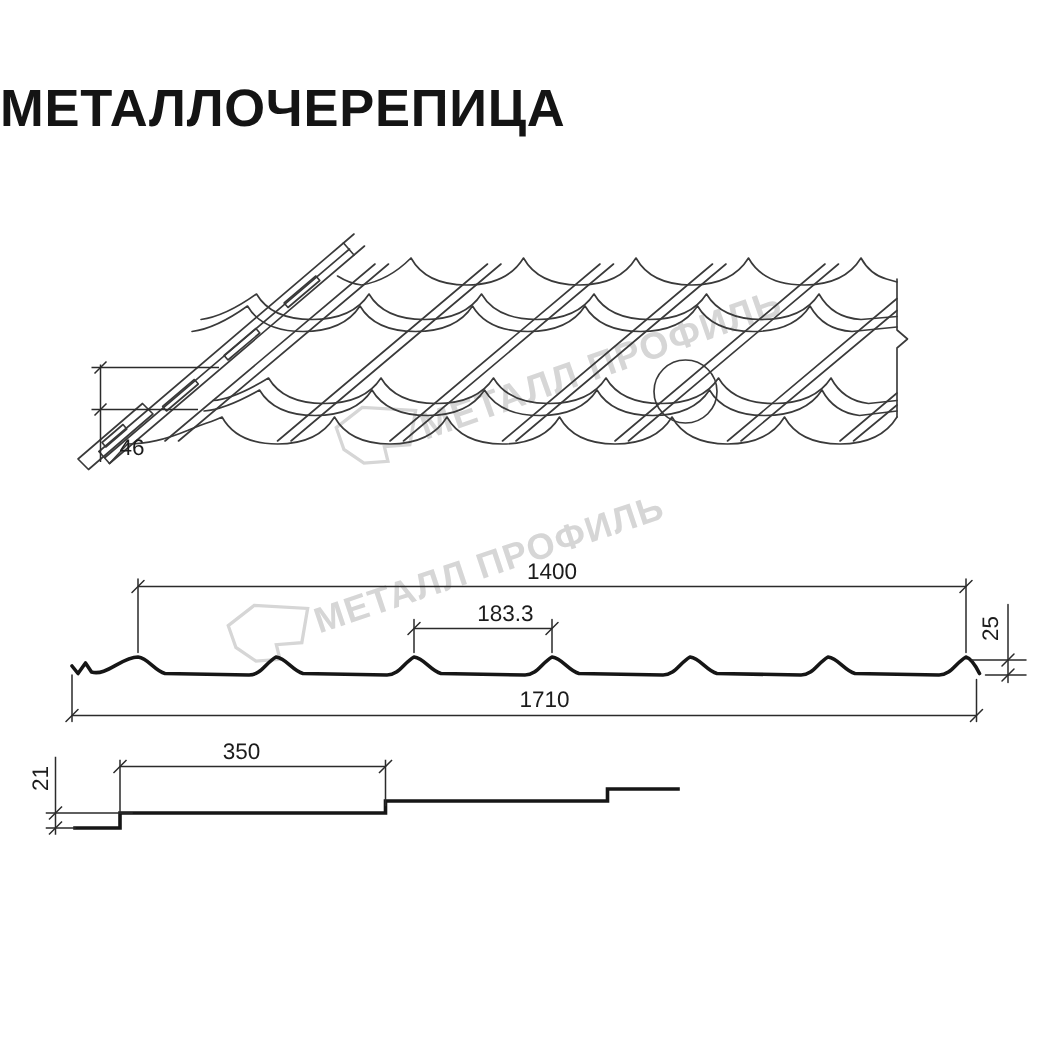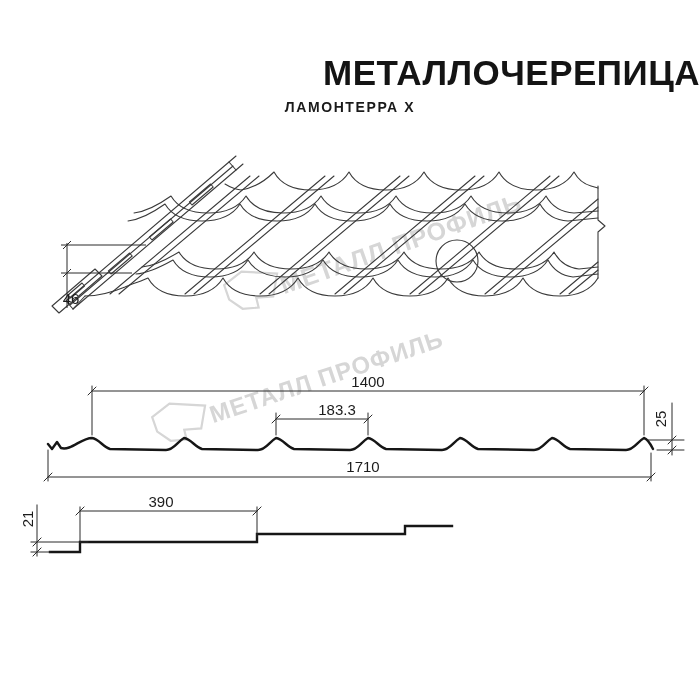--- a/index.html
+++ b/index.html
@@ -1,18 +1,18 @@
 <!DOCTYPE html>
 <html><head>
 <meta charset="utf-8">
 <style>
   html,body{margin:0;padding:0;background:#fff;}
   .page{position:relative;width:700px;height:700px;background:#fff;overflow:hidden;
         font-family:"Liberation Sans",sans-serif;color:#1c1c1c;}
-  .title{position:absolute;top:53px;left:0;right:0;text-align:right;
+  .title{position:absolute;top:53px;left:0;right:0;text-align:left;
          font-size:35px;font-weight:700;letter-spacing:.5px;color:#141414;z-index:3;}
   .subtitle{position:absolute;top:99px;left:0;right:0;text-align:center;
             font-size:14px;font-weight:700;letter-spacing:1.6px;color:#1a1a1a;z-index:3;}
   .lbl{position:absolute;font-size:15px;color:#1c1c1c;text-align:center;z-index:3;line-height:16px;}
   .v-lbl{transform:rotate(-90deg);transform-origin:center center;}
   svg.draw{position:absolute;left:0;top:0;z-index:2;}
   .wm-text{position:absolute;font-weight:700;letter-spacing:1px;color:#d6d6d6;
            white-space:nowrap;z-index:1;}
   .wm-logo{position:absolute;z-index:1;}
 </style>
@@ -100,29 +100,28 @@
         <path d="M80,511 H257 M80,507 V541 M257,507 V537"></path>
         <path d="M76,515 L84,507 M253,515 L261,507"></path>
 
         <path d="M37,505 V556"></path>
         <path d="M33,546 L41,538 M33,556 L41,548"></path>
       </g>
     </g>
   </svg>
 
   <div class="title">МЕТАЛЛОЧЕРЕПИЦА</div>
-  <div class="subtitle">ЛАМОНТЕРРА X</div>
 
-  <div class="lbl" style="left:54px;top:291px;width:34px;">46</div>
+  <div class="lbl" style="left:71px;top:291px;width:34px;">46</div>
 
   <div class="lbl" style="left:338px;top:374px;width:60px;">1400</div>
 
   <div class="lbl" style="left:307px;top:402px;width:60px;">183.3</div>
 
   <div class="lbl v-lbl" style="left:646px;top:411px;width:30px;">25</div>
 
   <div class="lbl" style="left:333px;top:459px;width:60px;">1710</div>
 
-  <div class="lbl" style="left:131px;top:494px;width:60px;">390</div>
+  <div class="lbl" style="left:131px;top:494px;width:60px;">350</div>
 
   <div class="lbl v-lbl" style="left:13px;top:511px;width:30px;">21</div>
 
 </div>
 
 </body></html>

